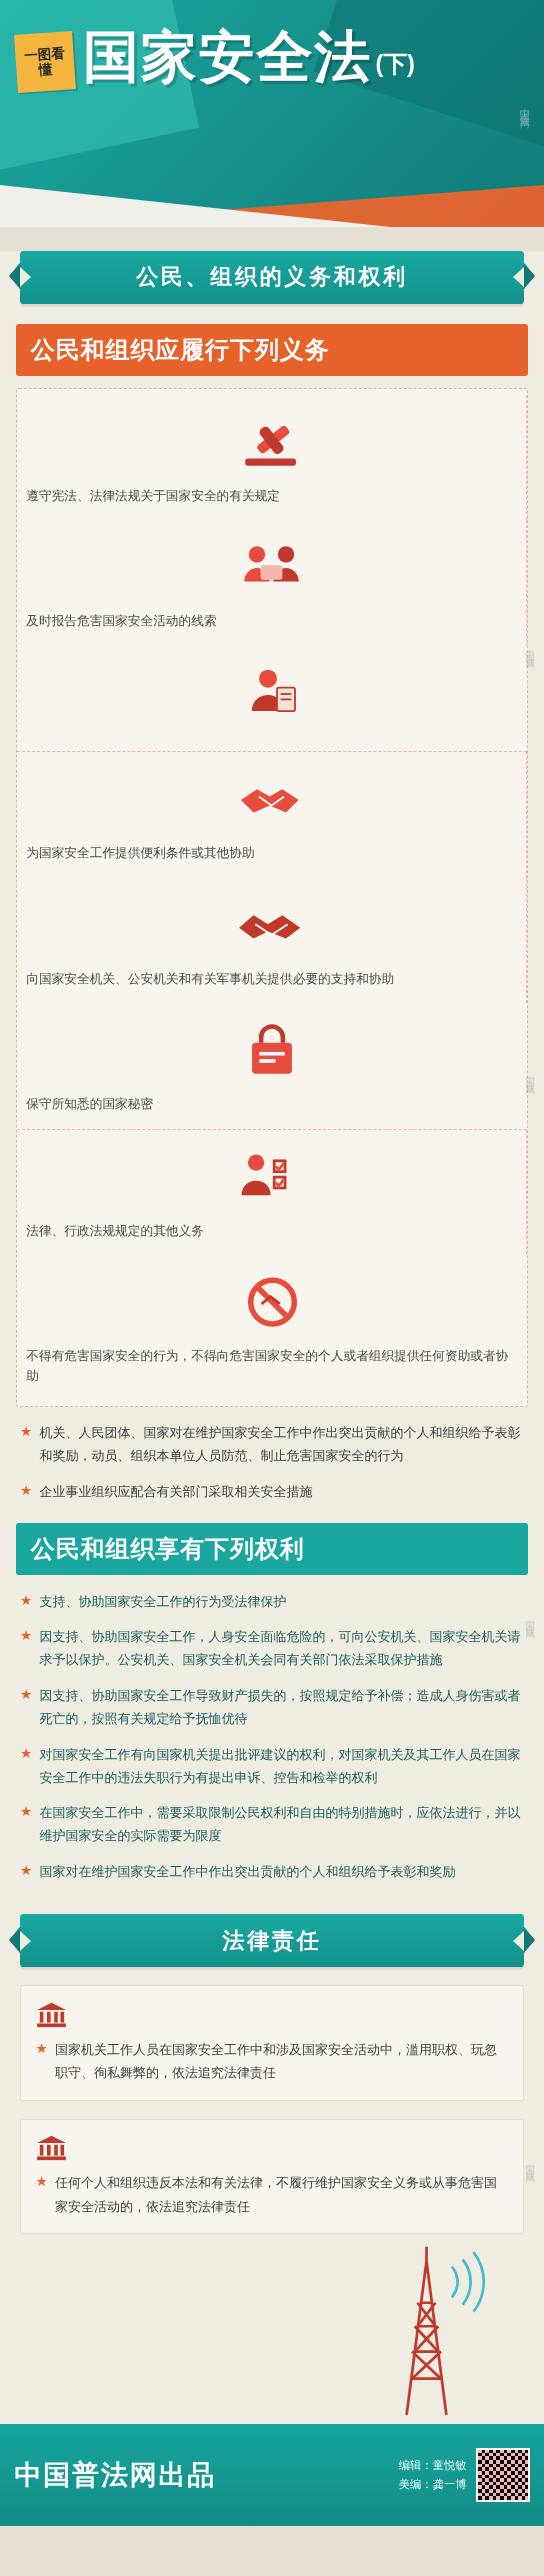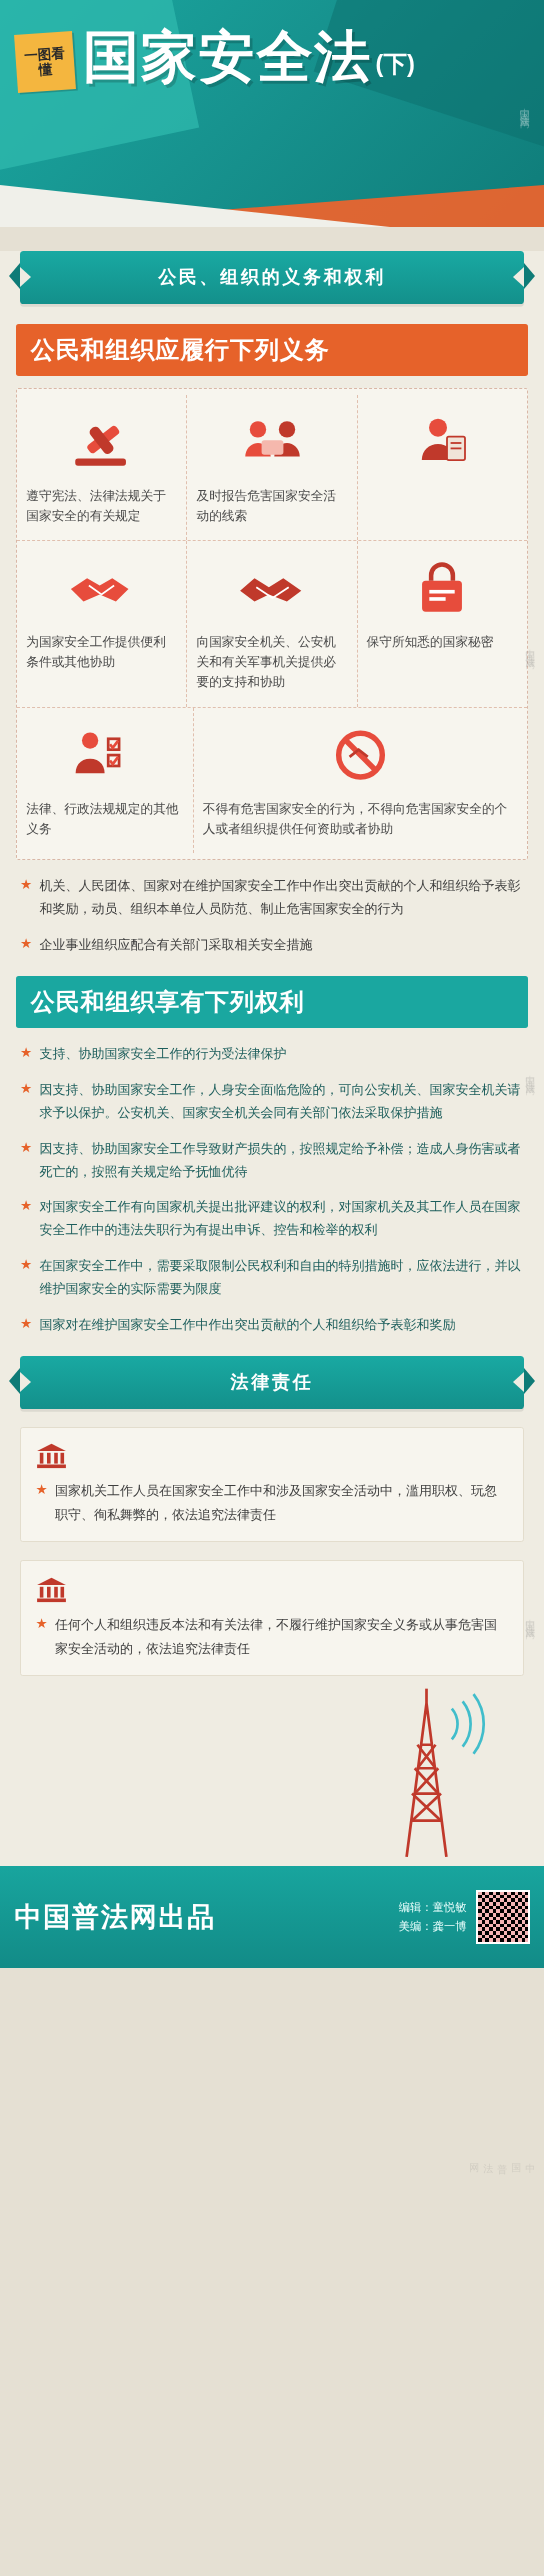--- a/index.html
+++ b/index.html
@@ -101,21 +101,21 @@
   .ribbon {
     position: relative;
     margin: 23.6px 20px 0 20px;
     height: 53px;
     background: linear-gradient(180deg,#19a9a2 0%, #13908b 100%);
     border-radius: 3.6px;
     display: flex; align-items: center; justify-content: center;
     box-shadow: 0 2.7px 0 rgba(0,0,0,.08);
   }
   .ribbon .txt {
-    color: #fff; font-size: 18px; font-weight: bold; letter-spacing: 2.7px;
+    color: #fff; font-size: 22px; font-weight: bold; letter-spacing: 2.7px;
   }
   .ribbon:before, .ribbon:after {
     content: "";
     position: absolute; top: 12.7px;
     width: 0; height: 0;
     border-top: 13.6px solid transparent;
     border-bottom: 13.6px solid transparent;
   }
   .ribbon:before { left: -11px; border-right: 11px solid #0e7b77; }
   .ribbon:after  { right: -11px; border-left: 11px solid #0e7b77; }
@@ -145,20 +145,21 @@
   .grid {
     margin: 12.7px 16.3px 0 16.3px;
     background: #f7f5ee;
     border: 0.9px dashed #d9b7a6;
     border-radius: 2.7px;
     padding: 5.4px 0;
   }
   .grid-row {
     display: flex;
     border-bottom: 0.9px dashed #e0bfae;
+    flex-direction: column;
   }
   .grid-row:last-child { border-bottom: none; }
   .cell {
     flex: 1 1 0;
     padding: 12.7px 9px 14.5px 9px;
     border-right: 0.9px dashed #e0bfae;
     display: flex; flex-direction: column; align-items: center;
   }
   .cell:last-child { border-right: none; }
   .cell.wide { flex: 2 1 0; }
@@ -421,21 +422,21 @@
       <div class="star-item">
         <span class="star">★</span>
         <span class="star-text">在国家安全工作中，需要采取限制公民权利和自由的特别措施时，应依法进行，并以维护国家安全的实际需要为限度</span>
       </div>
       <div class="star-item">
         <span class="star">★</span>
         <span class="star-text">国家对在维护国家安全工作中作出突出贡献的个人和组织给予表彰和奖励</span>
       </div>
     </div>
 
-    <div class="ribbon" style="margin-top:20px">
+    <div class="ribbon" style="margin-top:31px">
       <span class="notch-l"></span>
       <span class="txt">法律责任</span>
       <span class="notch-r"></span>
     </div>
 
     <div class="law-block">
       <div class="law-icon">
         <svg width="31" height="27" viewBox="0 0 34 30">
           <polygon points="17,2 33,10 1,10" fill="#c0392b"></polygon>
           <rect x="4" y="12" width="4" height="12" fill="#c0392b"></rect>

